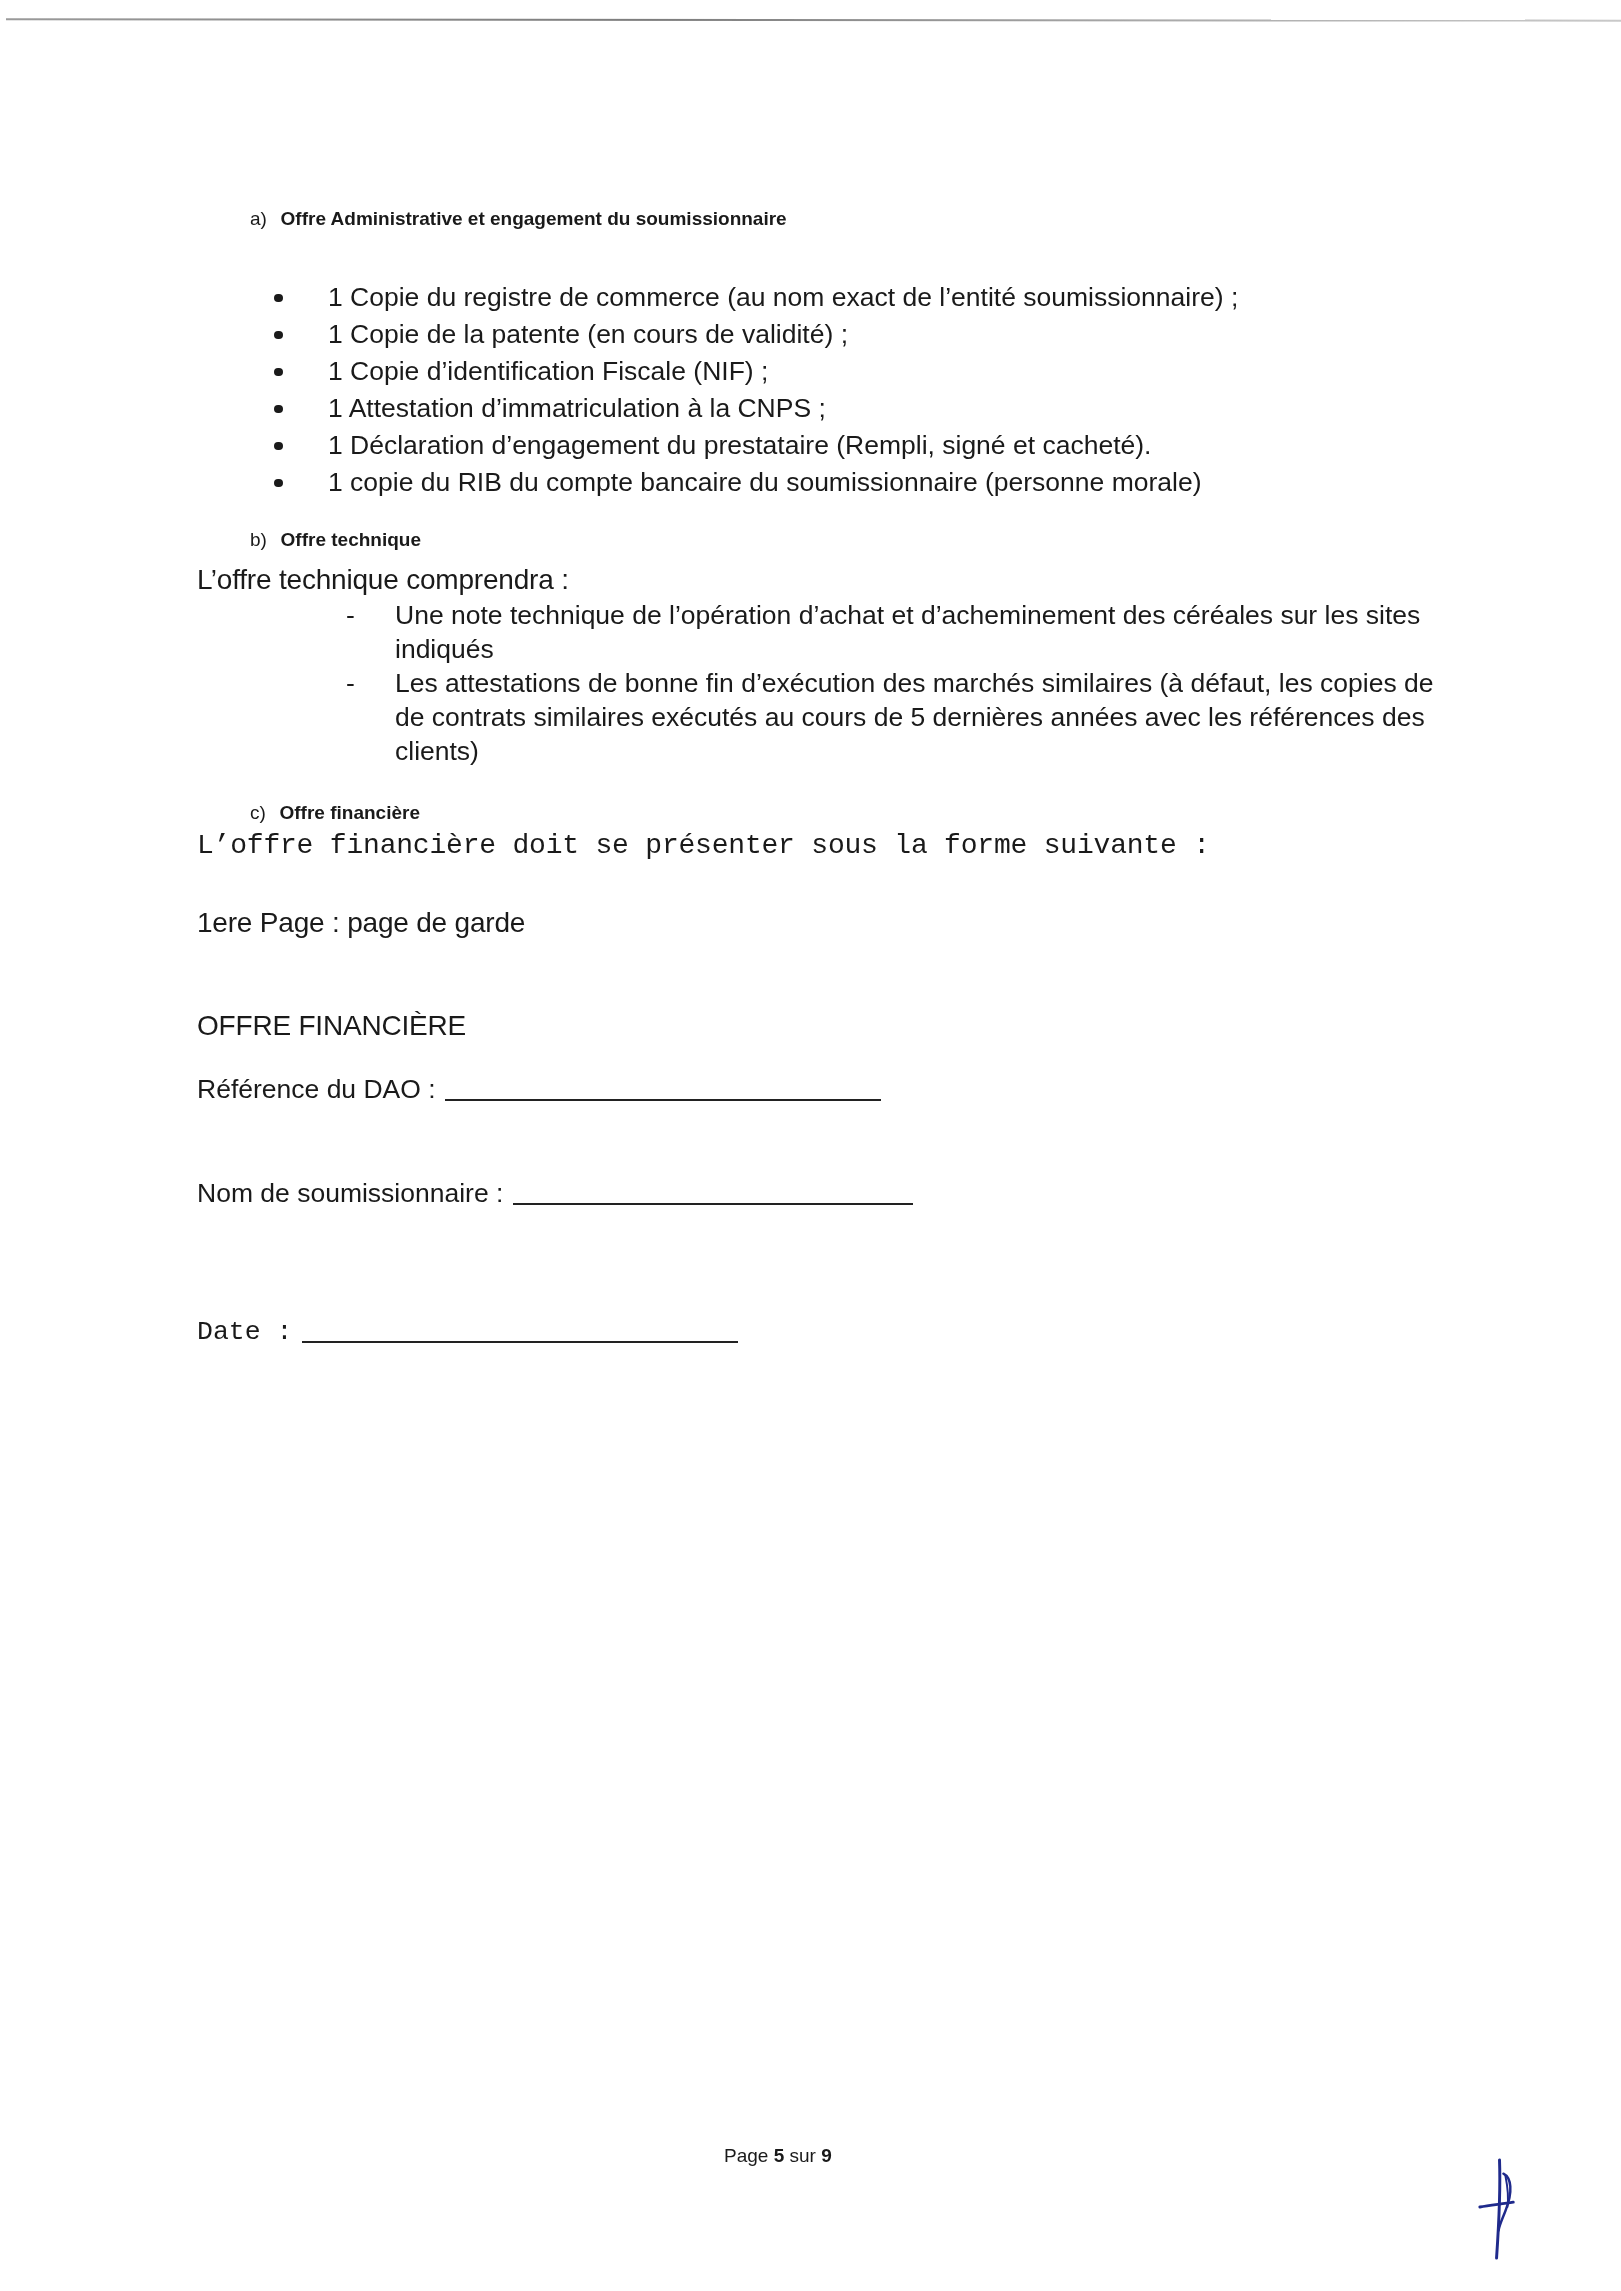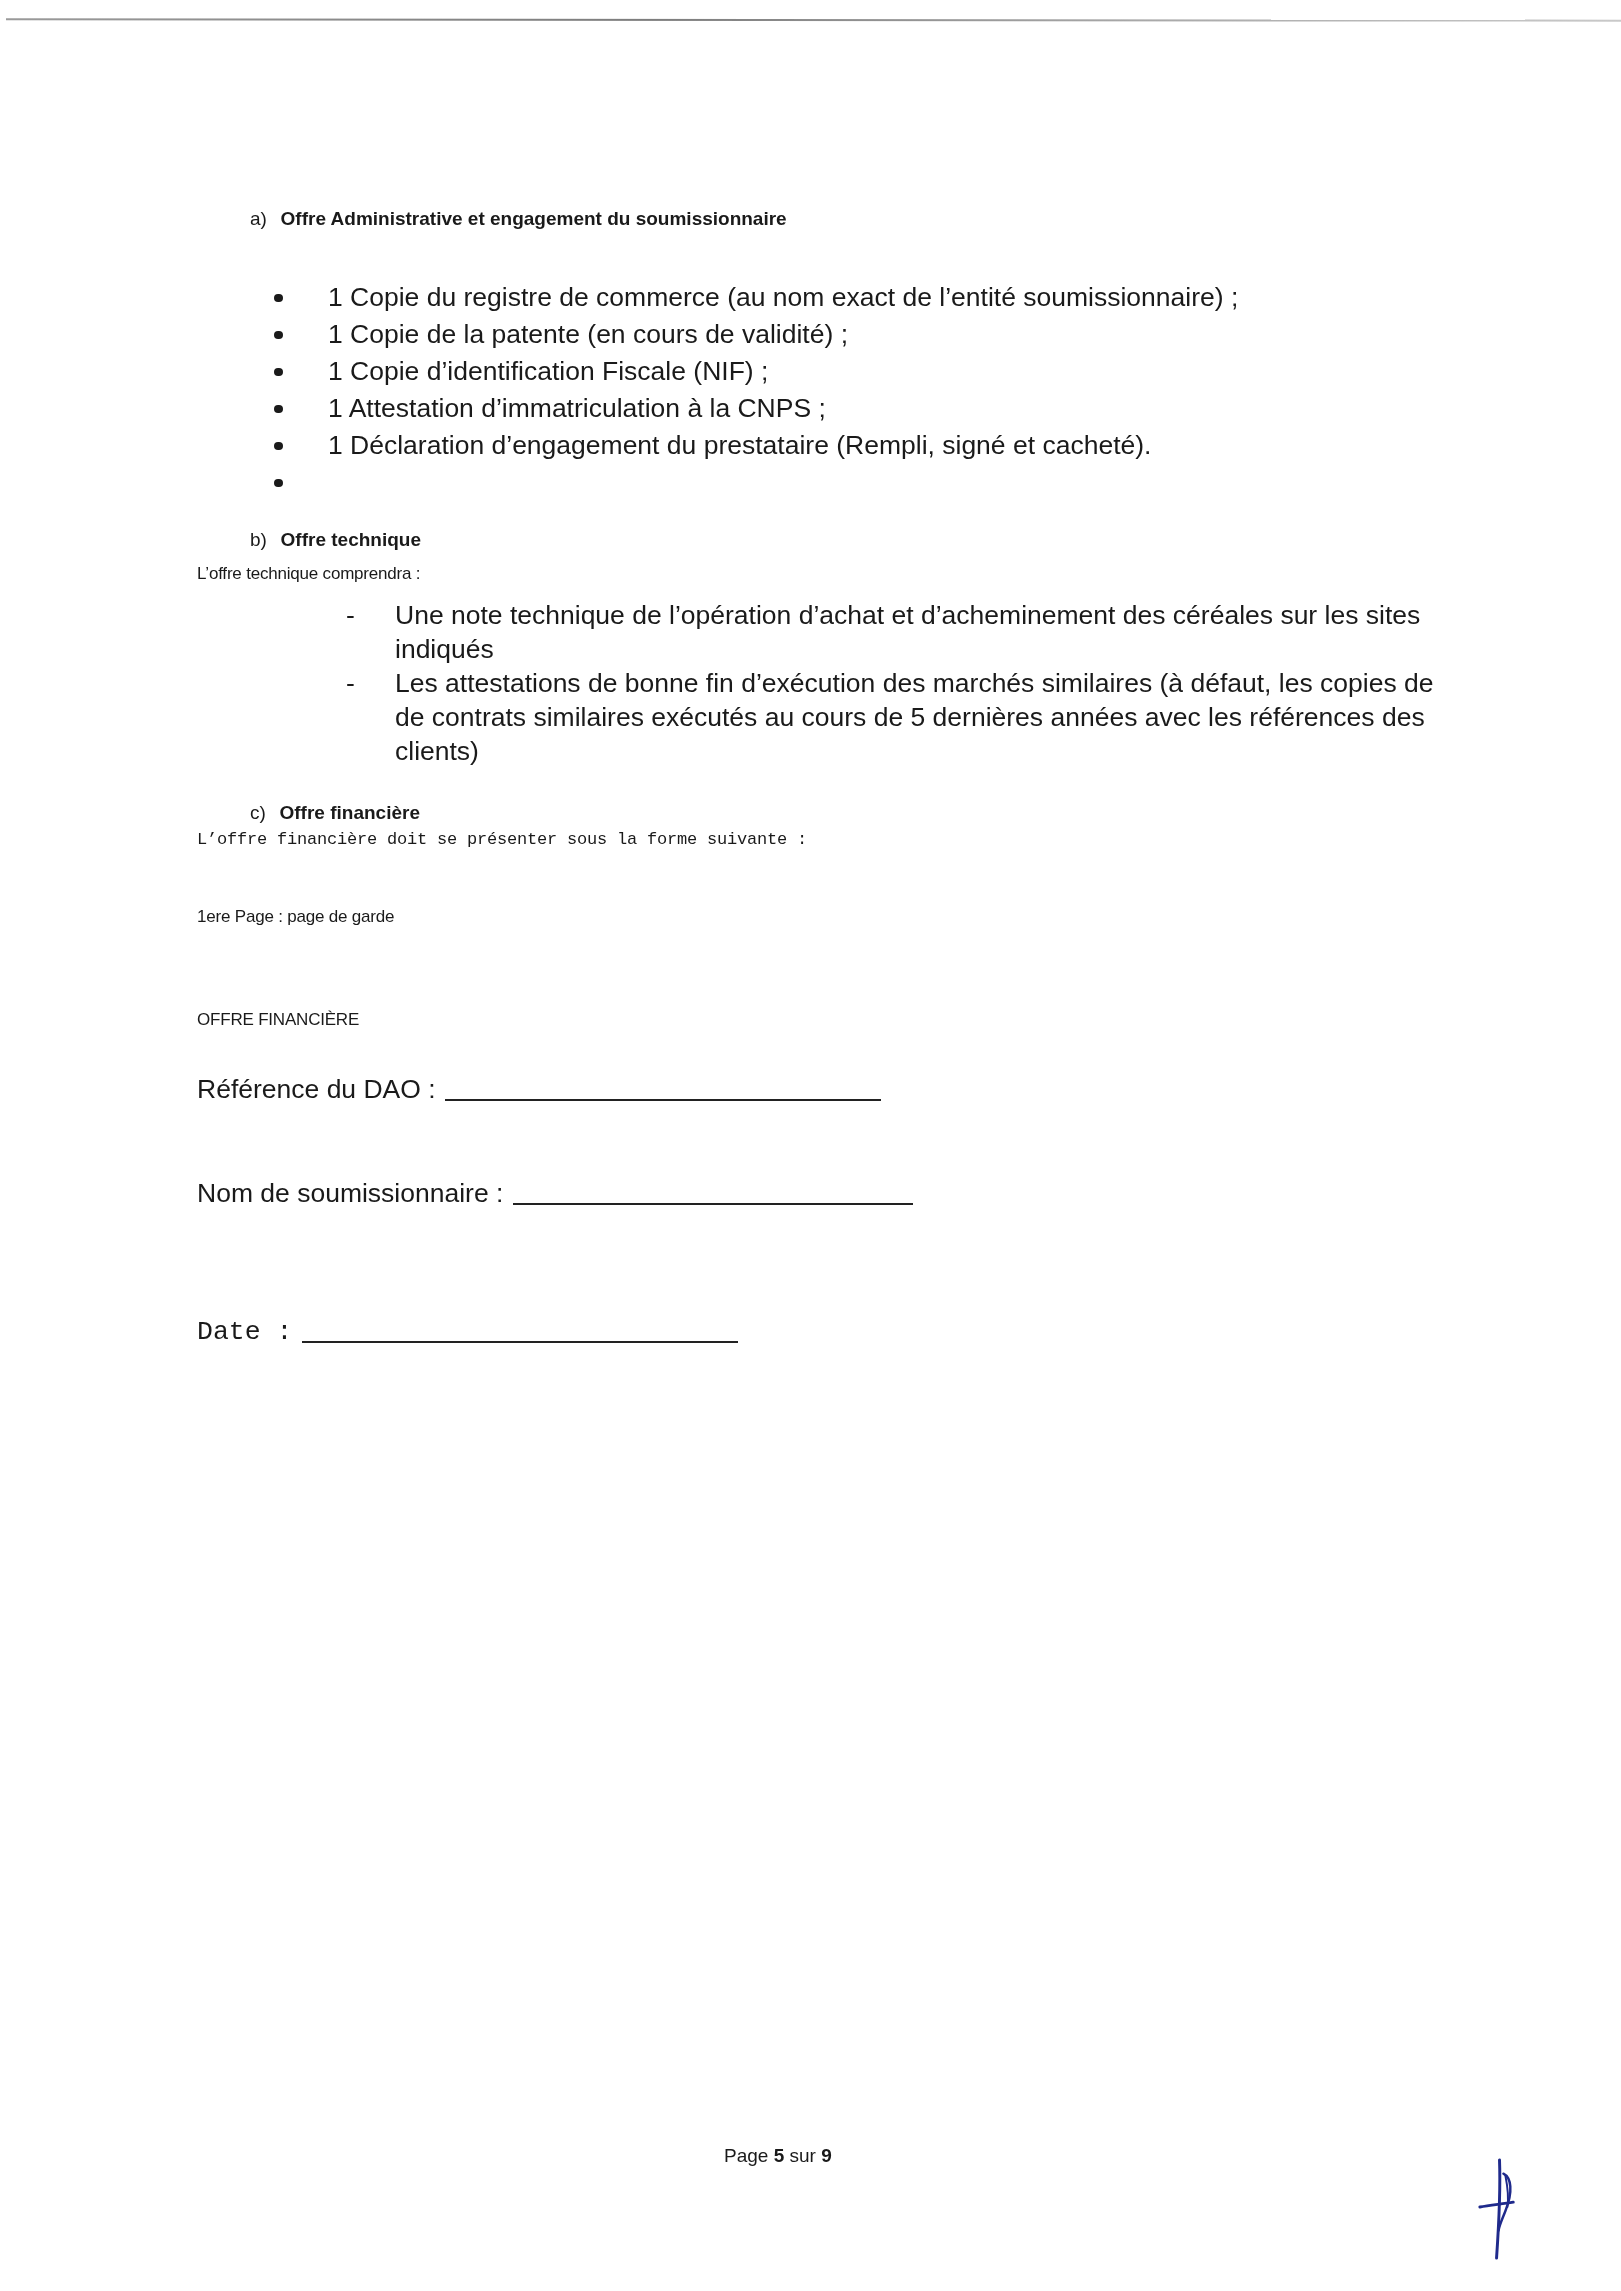--- a/index.html
+++ b/index.html
@@ -6,21 +6,21 @@
     body {
       width: 1621px; height: 2292px; position: relative; overflow: hidden;
       font-family: "Liberation Sans", sans-serif; color: #1a1a1a;
     }
     .scan-line {
       position: absolute; left: 5.9px; right: 0; top: 18.6px; height: 2px;
       background: linear-gradient(90deg, #9a9a9a, #7d7d7d 40%, #a8a8a8 70%, #c9c9c9);
       transform: rotate(0.05deg);
     }
     .abs { position: absolute; white-space: nowrap; }
-    .txt { font-size: 17px; letter-spacing: -0.2px; }
+    .txt { font-size: 28px; letter-spacing: -0.2px; }
     .sec-head { font-size: 19px; }
     .sec-head .letter { font-weight: normal; margin-right: 13.7px; }
     .sec-head .title { font-weight: bold; }
     .bullet-list { position: absolute; left: 274px; top: 279px; margin: 0; padding: 0; list-style: none; }
     .bullet-list li { position: relative; height: 37px; line-height: 37px; font-size: 26.5px; padding-left: 54px; white-space: nowrap; }
     .bullet-list li .dot { position: absolute; left: 0; top: 14.7px; width: 8.8px; height: 8.8px; border-radius: 50%; background: #1a1a1a; }
     .dash-list { position: absolute; left: 343px; top: 598px; margin: 0; padding: 0; list-style: none; width: 1098px; }
     .dash-list li { position: relative; padding-left: 52px; font-size: 26.5px; line-height: 34px; margin-bottom: 0; }
     .dash-list li .dash { position: absolute; left: 2.9px; top: 0; }
     .field-row { position: absolute; font-size: 26.5px; display: flex; align-items: flex-end; }
@@ -37,21 +37,21 @@
 <div class="abs sec-head" style="left:250px; top:208px;">
   <span class="letter">a)</span><span class="title">Offre Administrative et engagement du soumissionnaire</span>
 </div>
 
 <ul class="bullet-list">
   <li><span class="dot"></span><span>1 Copie du registre de commerce (au nom exact de l’entité soumissionnaire) ;</span></li>
   <li><span class="dot"></span><span>1 Copie de la patente (en cours de validité) ;</span></li>
   <li><span class="dot"></span><span>1 Copie d’identification Fiscale (NIF) ;</span></li>
   <li><span class="dot"></span><span>1 Attestation d’immatriculation à la CNPS ;</span></li>
   <li><span class="dot"></span><span>1 Déclaration d’engagement du prestataire (Rempli, signé et cacheté).</span></li>
-  <li><span class="dot"></span></li>
+  <li><span class="dot"></span><span>1 copie du RIB du compte bancaire du soumissionnaire (personne morale)</span></li>
 </ul>
 
 <div class="abs sec-head" style="left:250px; top:529px;text-align:center;">
   <span class="letter">b)</span><span class="title">Offre technique</span>
 </div>
 <div class="abs txt" style="left:197px; top:564px;">L’offre technique comprendra :</div>
 
 <ul class="dash-list">
   <li><span class="dash">-</span><span>Une note technique de l’opération d’achat et d’acheminement des céréales sur les sites indiqués</span></li>
   <li><span class="dash">-</span><span>Les attestations de bonne fin d’exécution des marchés similaires (à défaut, les copies de de contrats similaires exécutés au cours de 5 dernières années avec les références des clients)</span></li>

